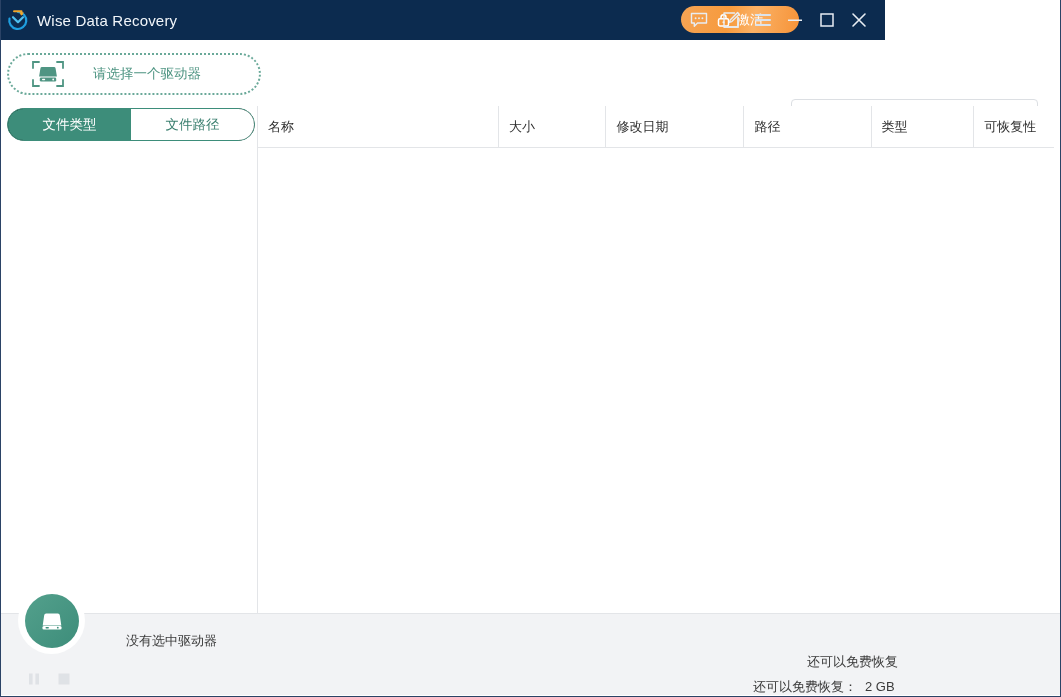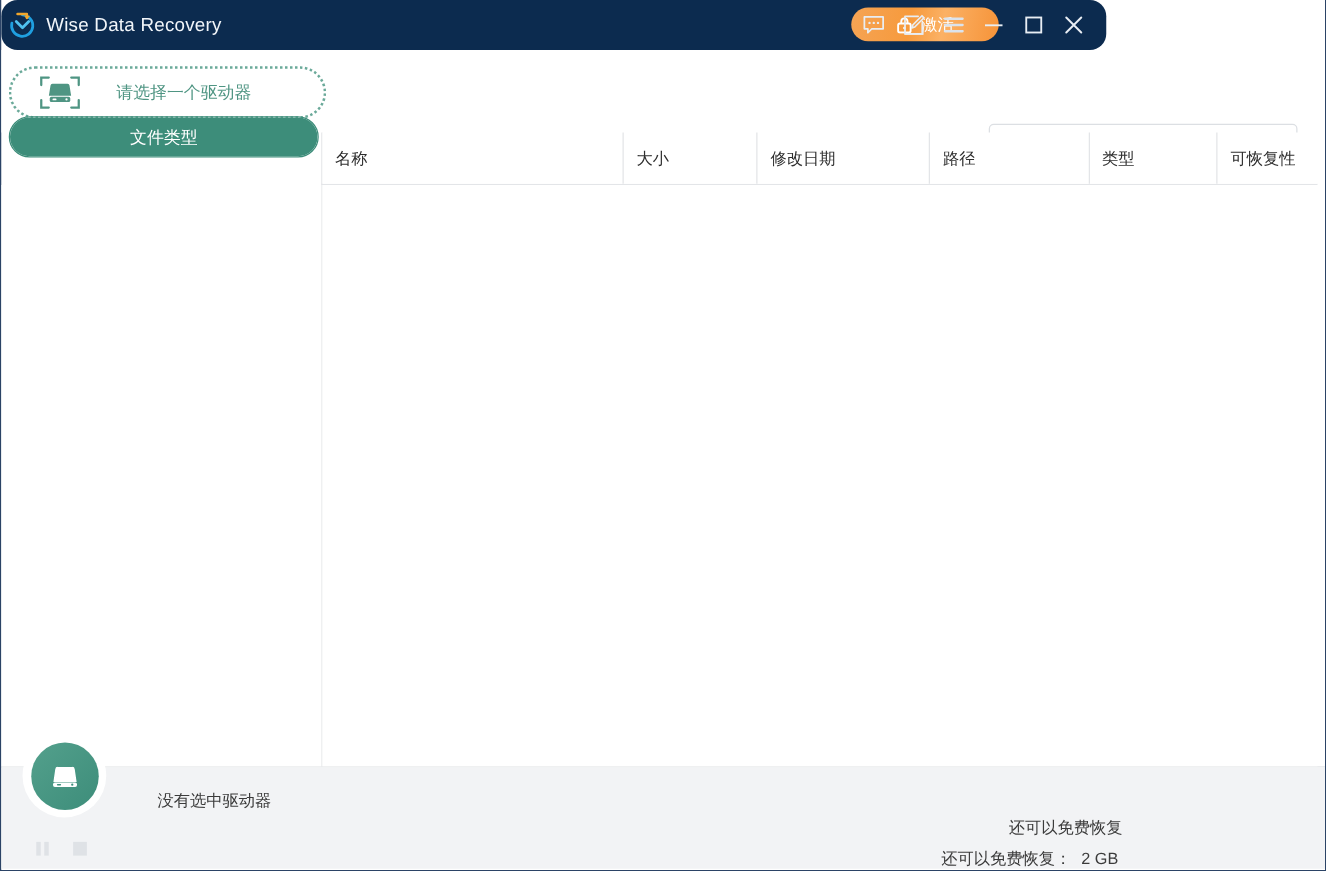--- a/index.html
+++ b/index.html
@@ -21,21 +21,20 @@
   }
 
   
   .titlebar {
     position: absolute;
     top: 0; left: 0;
     width: 884px; height: 40px;
     background: #0c2b4f;
     display: flex;
     align-items: center;
-    border-radius: 13px;
   }
   .logo-wrap {
     width: 22px; height: 22px;
     margin-left: 6px; margin-right: 8px;
     position: relative;
     flex: 0 0 auto;
   }
   .app-title {
     color: #f2f6fa;
     font-size: 15px;
@@ -133,21 +132,21 @@
     color: #333;
     width: 200px;
     font-family: "Liberation Sans", "DejaVu Sans", sans-serif;
     background: transparent;
   }
   .search-box input::placeholder { color: #9aa0a6; }
 
   
   .tabs {
     position: absolute;
-    left: 6px; top: 93px;
+    left: 6px; top: 108px;
     width: 248px; height: 33px;
     border: 1px solid #3d8d7a;
     border-radius: 17px;
     display: flex;
     overflow: hidden;
     background: #000000;
   }
   .tab {
     flex: 1;
     display: flex; align-items: center; justify-content: center;
@@ -378,20 +377,21 @@
       <svg width="14" height="14" viewBox="0 0 14 14">
         <circle cx="6" cy="6" r="4.4" fill="none" stroke="#6b7076" stroke-width="1.3"></circle>
         <path d="M9.3 9.3 L13 13" fill="none" stroke="#6b7076" stroke-width="1.3" stroke-linecap="round"></path>
       </svg>
       <input type="text" placeholder="搜索文件" style="">
     </div>
   </div>
 
   <div class="tabs">
     <div class="tab active">文件类型</div>
+    <div class="tab inactive">文件路径</div>
   </div>
 
   <div class="v-divider"></div>
   <div class="h-divider-head"></div>
   <div class="h-divider-bottom"></div>
 
   <div class="table-head">
     <div class="th" style="width:249px">名称</div>
     <div class="th" style="width:102px">大小</div>
     <div class="th" style="width:136px">修改日期</div>

